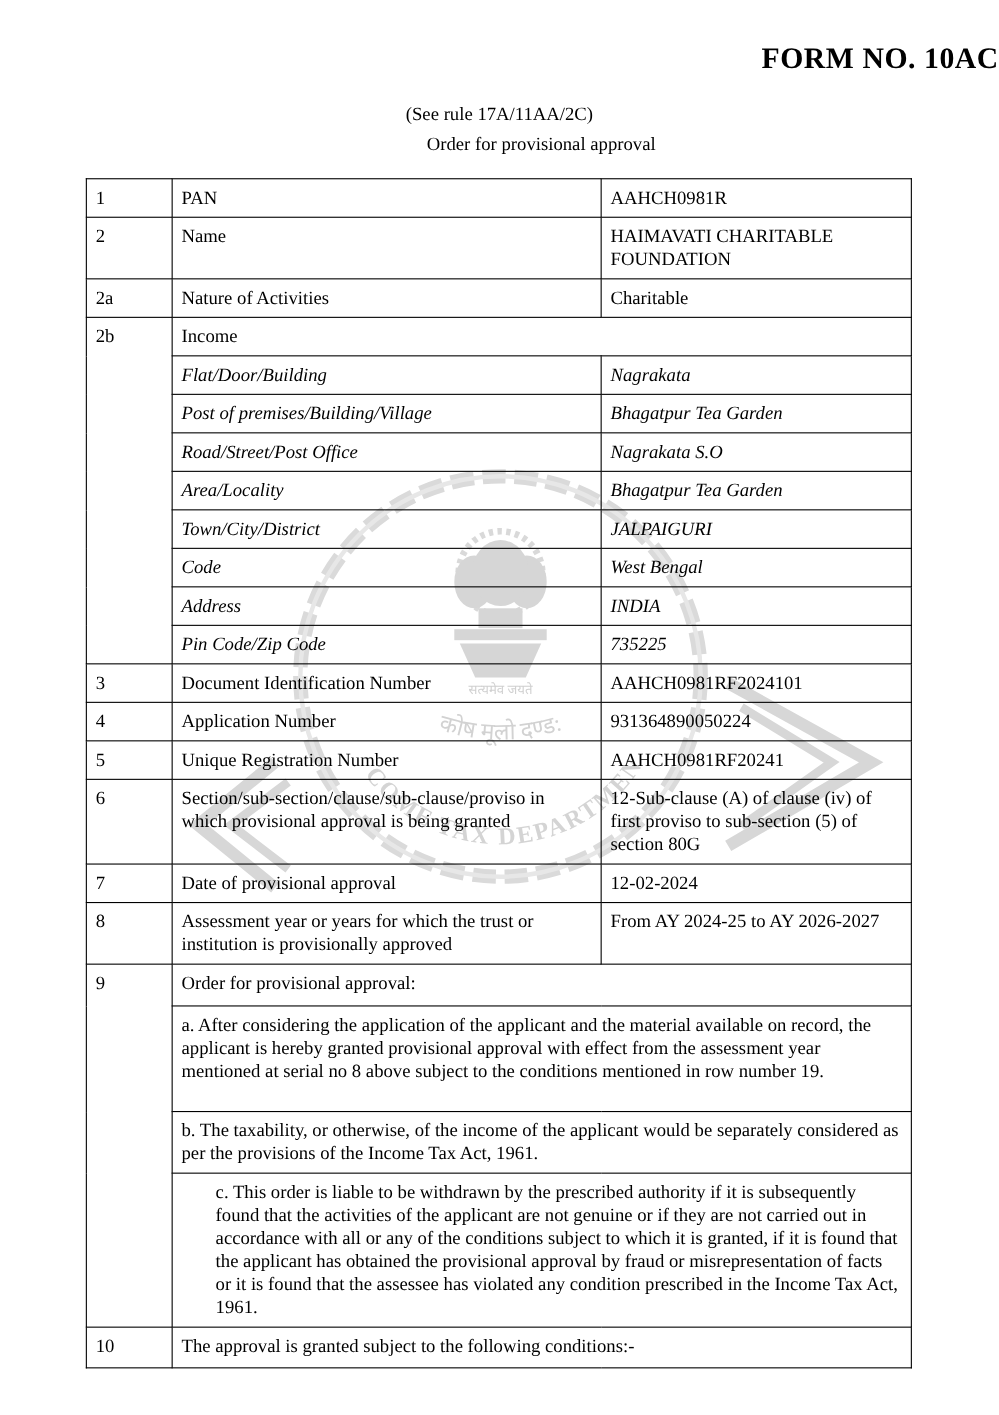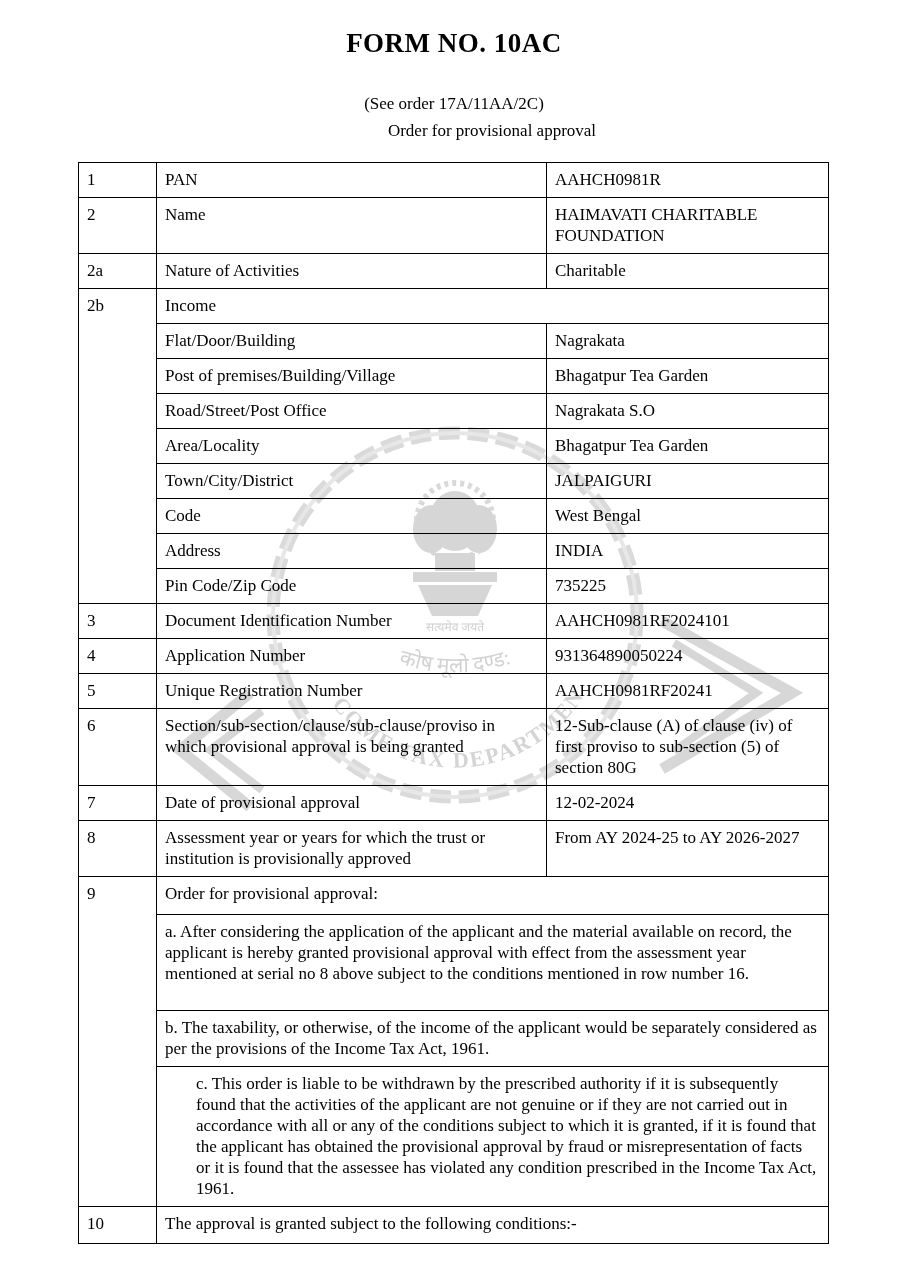--- a/index.html
+++ b/index.html
@@ -1,46 +1,46 @@
 <!DOCTYPE html>
 <html><head>
 <meta charset="utf-8">
 <style>
   html,body{margin:0;padding:0;}
   body{
     width:908px;height:1286px;background:#ffffff;position:relative;
     font-family:"Liberation Serif", serif;color:#000;overflow:hidden;
   }
   .hdr{position:absolute;left:0;width:100%;text-align:center;z-index:2;}
-  .title{top:28px;font-size:27px;font-weight:bold;letter-spacing:0.5px;}
+  .title{top:38px;font-size:27px;font-weight:bold;letter-spacing:0.5px;text-align:right;}
   .rule{top:94px;font-size:17px;}
   .order{top:121px;font-size:17px;padding-left:38px;}
 
   .wm{position:absolute;left:150px;top:415px;width:680px;height:450px;z-index:0;pointer-events:none;}
   .wm text{font-family:"Liberation Serif", serif;}
 
   table.doc{
     position:absolute;left:78px;top:162px;width:750px;z-index:1;
     border-collapse:collapse;table-layout:fixed;
     font-size:17px;line-height:21px;background:transparent;
   }
   table.doc td{
     border:1.5px solid #000;vertical-align:top;
     padding:6px 8px 7px 8px;word-wrap:break-word;
   }
   col.c-sno{width:78px;} col.c-label{width:390px;} col.c-value{width:282px;}
-  tr.h34 td{height:20px;} tr.h35 td{height:21px;} tr.h37 td{height:23px;margin-left:48px;}
+  tr.h34 td{height:20px;font-style:italic;} tr.h35 td{height:21px;} tr.h37 td{height:23px;margin-left:48px;}
   tr.h38 td{height:24px;} tr.h48 td{height:34px;font-family:Liberation Serif, serif;} tr.h54 td{height:40px;}
   tr.h76 td{height:62px;} tr.h96 td{height:82px;} tr.h128 td{height:114px;padding-left:39px;}
 </style>
 </head>
 <body>
 
 <div class="hdr title">FORM NO. 10AC</div>
-<div class="hdr rule">(See order 17A/11AA/2C)</div>
+<div class="hdr rule">(See rule 17A/11AA/2C)</div>
 <div class="hdr order">Order for provisional approval</div>
 
 <svg class="wm" viewBox="0 0 680 450" xmlns="http://www.w3.org/2000/svg" aria-hidden="true">
   <defs>
     <path id="mottoArc" d="M 213 232 A 180 180 0 0 0 397 232" fill="none"></path>
     <path id="deptArc" d="M 180 287 A 152 152 0 0 0 430 287" fill="none"></path>
   </defs>
 
   <g>
     <circle cx="305" cy="200" r="182" fill="none" stroke="#dadada" stroke-width="13" stroke-dasharray="21 8"></circle>
@@ -175,21 +175,21 @@
     <td>8</td>
     <td>Assessment year or years for which the trust or institution is provisionally approved</td>
     <td>From AY 2024-25 to AY 2026-2027</td>
   </tr>
 
   <tr class="h38">
     <td rowspan="4">9</td>
     <td colspan="2">Order for provisional approval:</td>
   </tr>
   <tr class="h96">
-    <td colspan="2">a. After considering the application of the applicant and the material available on record, the applicant is hereby granted provisional approval with effect from the assessment year mentioned at serial no 8 above subject to the conditions mentioned in row number 16.</td>
+    <td colspan="2">a. After considering the application of the applicant and the material available on record, the applicant is hereby granted provisional approval with effect from the assessment year mentioned at serial no 8 above subject to the conditions mentioned in row number 19.</td>
   </tr>
   <tr class="h48">
     <td colspan="2">b. The taxability, or otherwise, of the income of the applicant would be separately considered as per the provisions of the Income Tax Act, 1961.</td>
   </tr>
   <tr class="h128">
     <td colspan="2">c. This order is liable to be withdrawn by the prescribed authority if it is subsequently found that the activities of the applicant are not genuine or if they are not carried out in accordance with all or any of the conditions subject to which it is granted, if it is found that the applicant has obtained the provisional approval by fraud or misrepresentation of facts or it is found that the assessee has violated any condition prescribed in the Income Tax Act, 1961.</td>
   </tr>
 
   <tr class="h37">
     <td>10</td>

